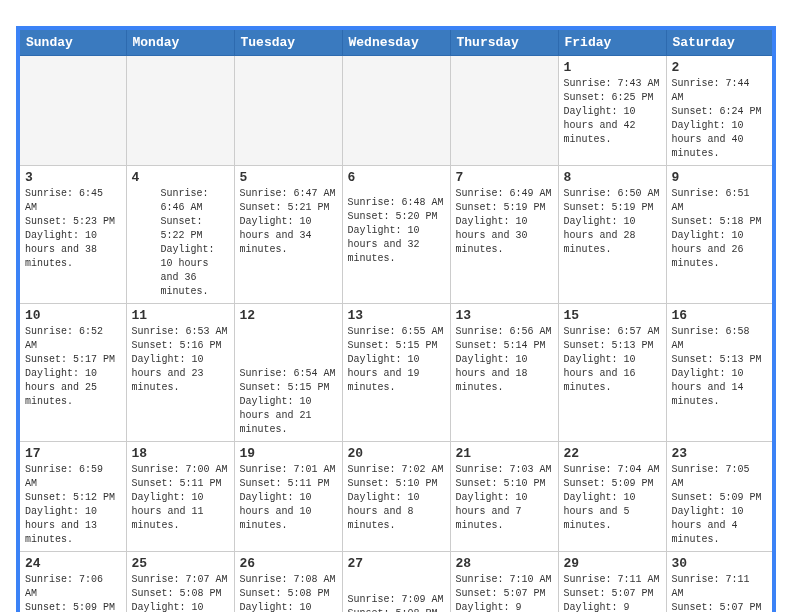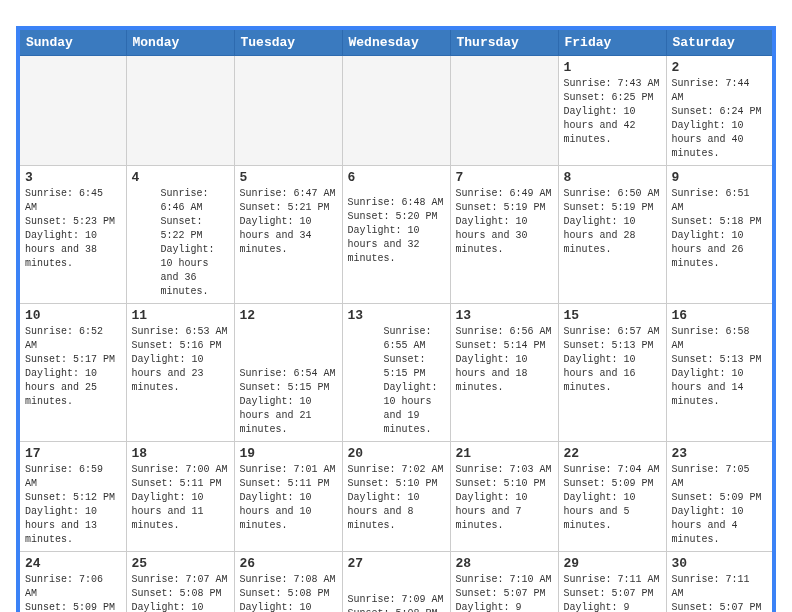--- a/index.html
+++ b/index.html
@@ -172,21 +172,21 @@
 Daylight: 10 hours and 23 minutes.</div>
         </td>
         <td>
           <span class="day-num">12</span>
           <div class="day-info" style="white-space: pre-line; margin-top: 44px;">Sunrise: 6:54 AM
 Sunset: 5:15 PM
 Daylight: 10 hours and 21 minutes.</div>
         </td>
         <td>
           <span class="day-num">13</span>
-          <div class="day-info" style="white-space: pre-line; margin-left: 36px;">Sunrise: 6:55 AM
+          <div class="day-info" style="white-space: pre-line;">Sunrise: 6:55 AM
 Sunset: 5:15 PM
 Daylight: 10 hours and 19 minutes.</div>
         </td>
         <td>
           <span class="day-num">13</span>
           <div class="day-info" style="white-space: pre-line;">Sunrise: 6:56 AM
 Sunset: 5:14 PM
 Daylight: 10 hours and 18 minutes.</div>
         </td>
         <td>

